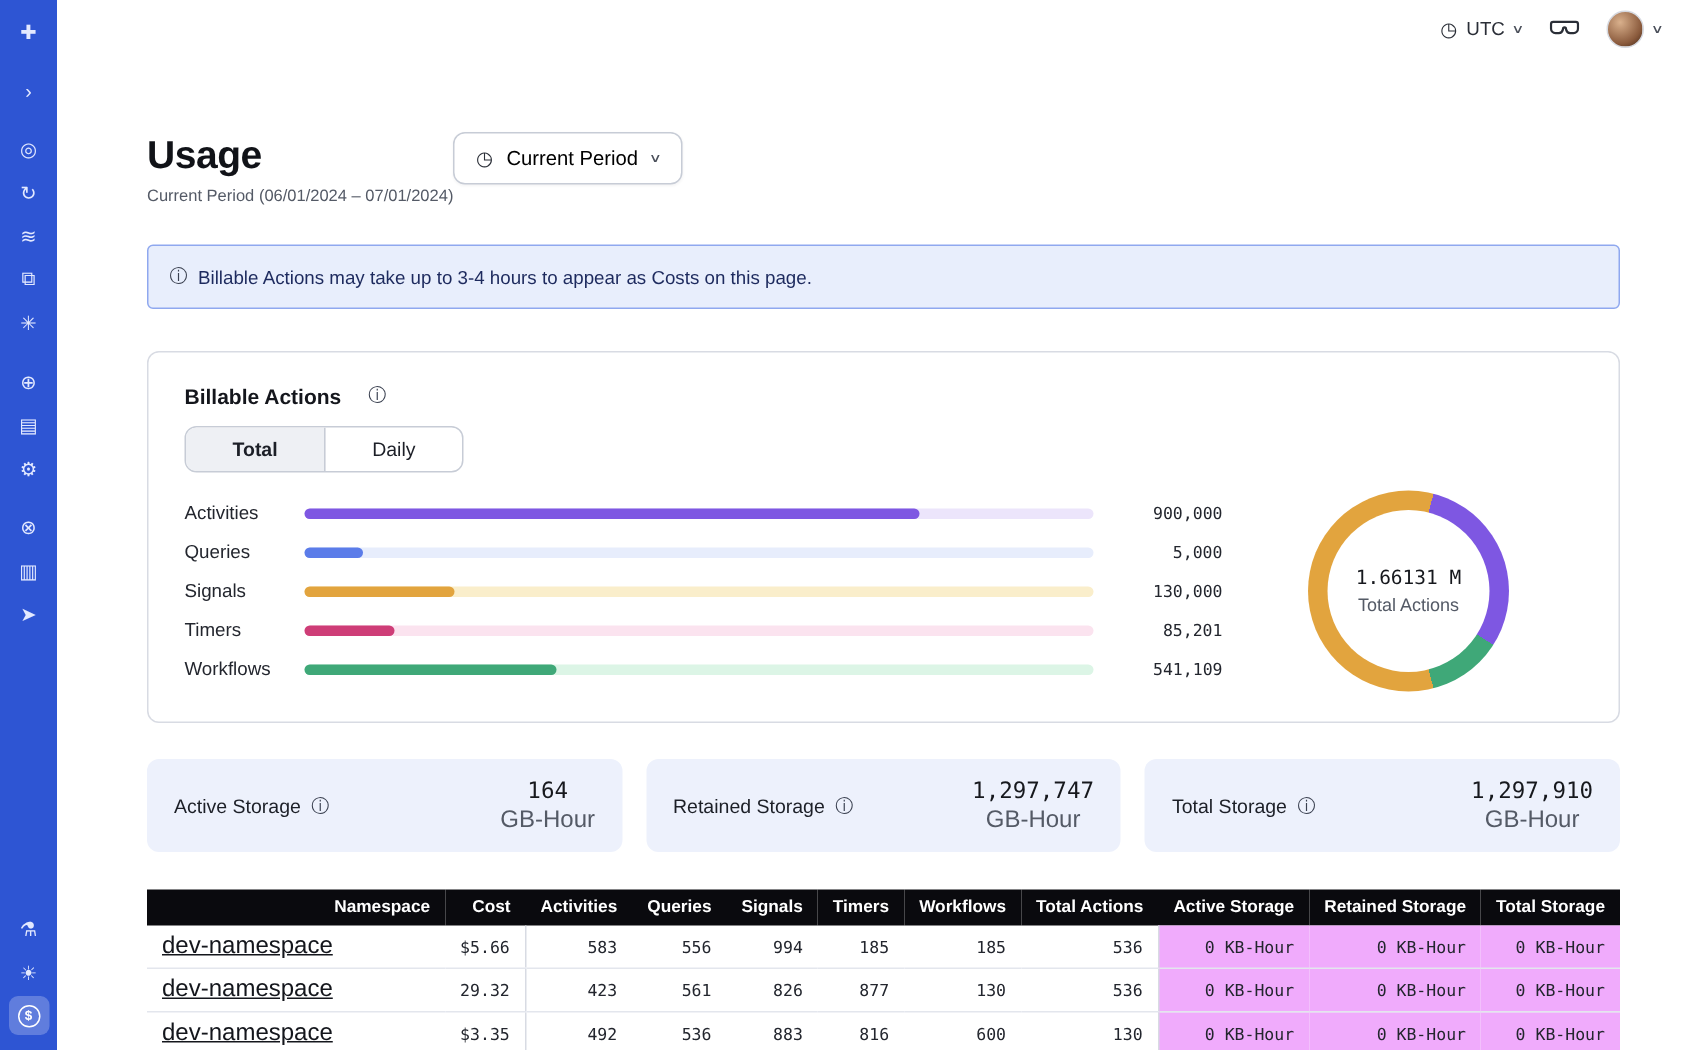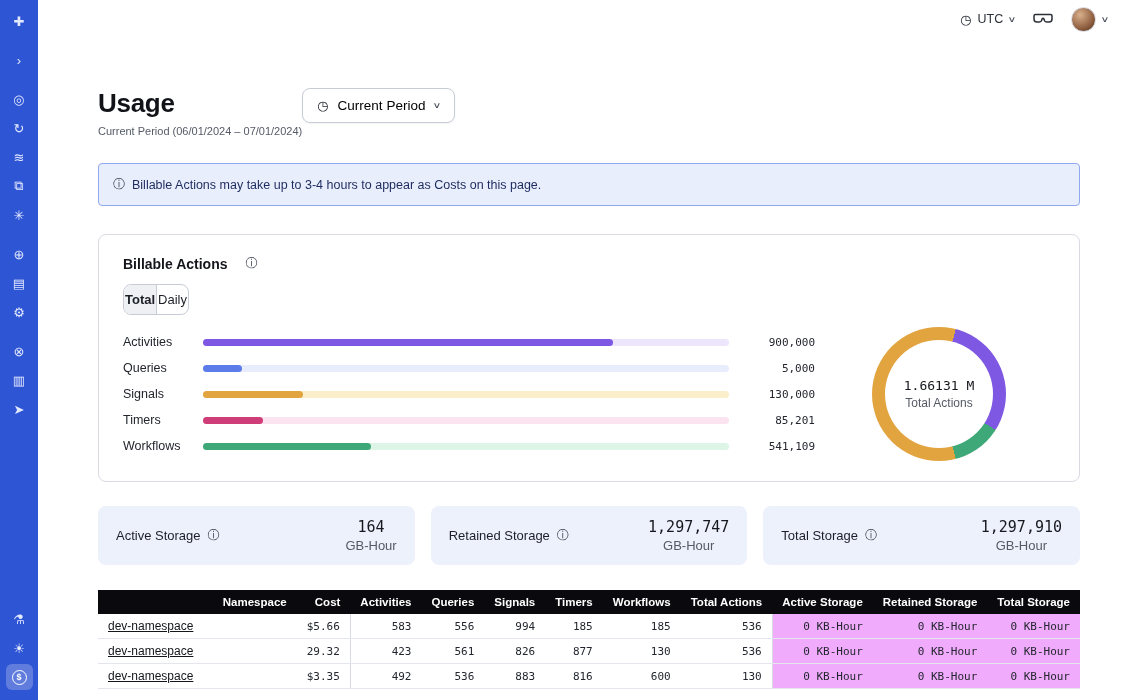--- a/index.html
+++ b/index.html
@@ -37,21 +37,21 @@
     padding:9px 14px; font-size:13.5px; background:#fff; cursor:pointer; box-shadow:0 1px 2px rgba(16,24,40,.05); }
 
   .banner { margin-top:26px; background:#e8eefc; border:1px solid #8fa8ef; border-radius:4px;
     padding:12px 14px; font-size:12.5px; color:#1d2a5e; display:flex; gap:7px; align-items:center; }
   .info-i { font-size:12px; color:#3a4050; font-weight:400; cursor:pointer; font-style:normal; }
 
   
   .card { margin-top:28px; border:1px solid #d8dbe3; border-radius:8px; padding:20px 24px; background:#fff; }
   .card-title { font-size:14px; font-weight:700; display:flex; gap:18px; align-items:center; color:#14161c; }
   .tabs { display:inline-flex; border:1px solid #c7ccd6; border-radius:8px; overflow:hidden; margin-top:12px; background:#fff; }
-  .tab { padding:7px 1px; font-size:13px; cursor:pointer; color:#1c1f27; }
+  .tab { padding:7px 31px; font-size:13px; cursor:pointer; color:#1c1f27; }
   .tab.active { background:#eef0f4; font-weight:700; border-right:1px solid #c7ccd6; }
   .chart-area { display:flex; align-items:center; margin-top:12px; gap:8px; }
   .bars { flex:1; min-width:0; }
   .bar-row { display:flex; align-items:center; height:26px; gap:12px; }
   .bar-label { width:68px; font-size:12.5px; color:#23262e; flex-shrink:0; }
   .bar-track { flex:1; height:7px; border-radius:4px; position:relative; }
   .bar-fill { position:absolute; left:0; top:0; height:100%; border-radius:4px; }
   .bar-value { width:74px; text-align:right; font-family:"DejaVu Sans Mono",monospace; font-size:11px; color:#23262e; flex-shrink:0; }
   .donut-wrap { width:232px; display:flex; justify-content:center; flex-shrink:0; }
   .donut { width:134px; height:134px; border-radius:50%; position:relative; }
@@ -61,29 +61,29 @@
   .donut-value { font-family:"DejaVu Sans Mono",monospace; font-size:13px; color:#16181d; }
   .donut-label { font-size:12px; color:#545a66; }
 
   
   .stats-row { display:flex; gap:16px; margin-top:24px; }
   .stat-card { flex:1; background:#edf1fc; border-radius:8px; padding:12px 18px;
     display:flex; justify-content:space-between; align-items:center; }
   .stat-label { font-size:13px; display:flex; gap:7px; align-items:center; color:#1c1f27; }
   .stat-right { text-align:center; }
   .stat-value { font-family:"DejaVu Sans Mono",monospace; font-size:15px; color:#16181d; }
-  .stat-unit { font-size:13px; color:#545a66; margin-top:2px; }
+  .stat-unit { font-size:16px; color:#545a66; margin-top:2px; }
 
   
   table { width:100%; border-collapse:collapse; margin-top:25px; }
   thead th { background:#0a0a0e; color:#fff; font-size:11.5px; font-weight:600; padding:6px 10px; white-space:nowrap; }
   th.left { text-align:right; }
   th.right { text-align:right; }
   th.col-namespace { width:30%; }
-  tbody td { padding:5px 10px; border-bottom:1px solid #e3e6ed; white-space:nowrap; font-size:12px; }
+  tbody td { padding:5px 10px; border-bottom:1px solid #e3e6ed; white-space:nowrap; font-size:16px; }
   td.num { font-family:"DejaVu Sans Mono",monospace; font-size:11px; text-align:right; color:#23262e; }
   td.sep { border-left:1px solid #d8dbe3; }
   td.storage { background:#f0abfc;margin-left:12px; }
   .ns-link { text-decoration:underline; color:#14161c; cursor:pointer; }
 </style>
 </head>
 <body>
 
 <div class="app">
 

